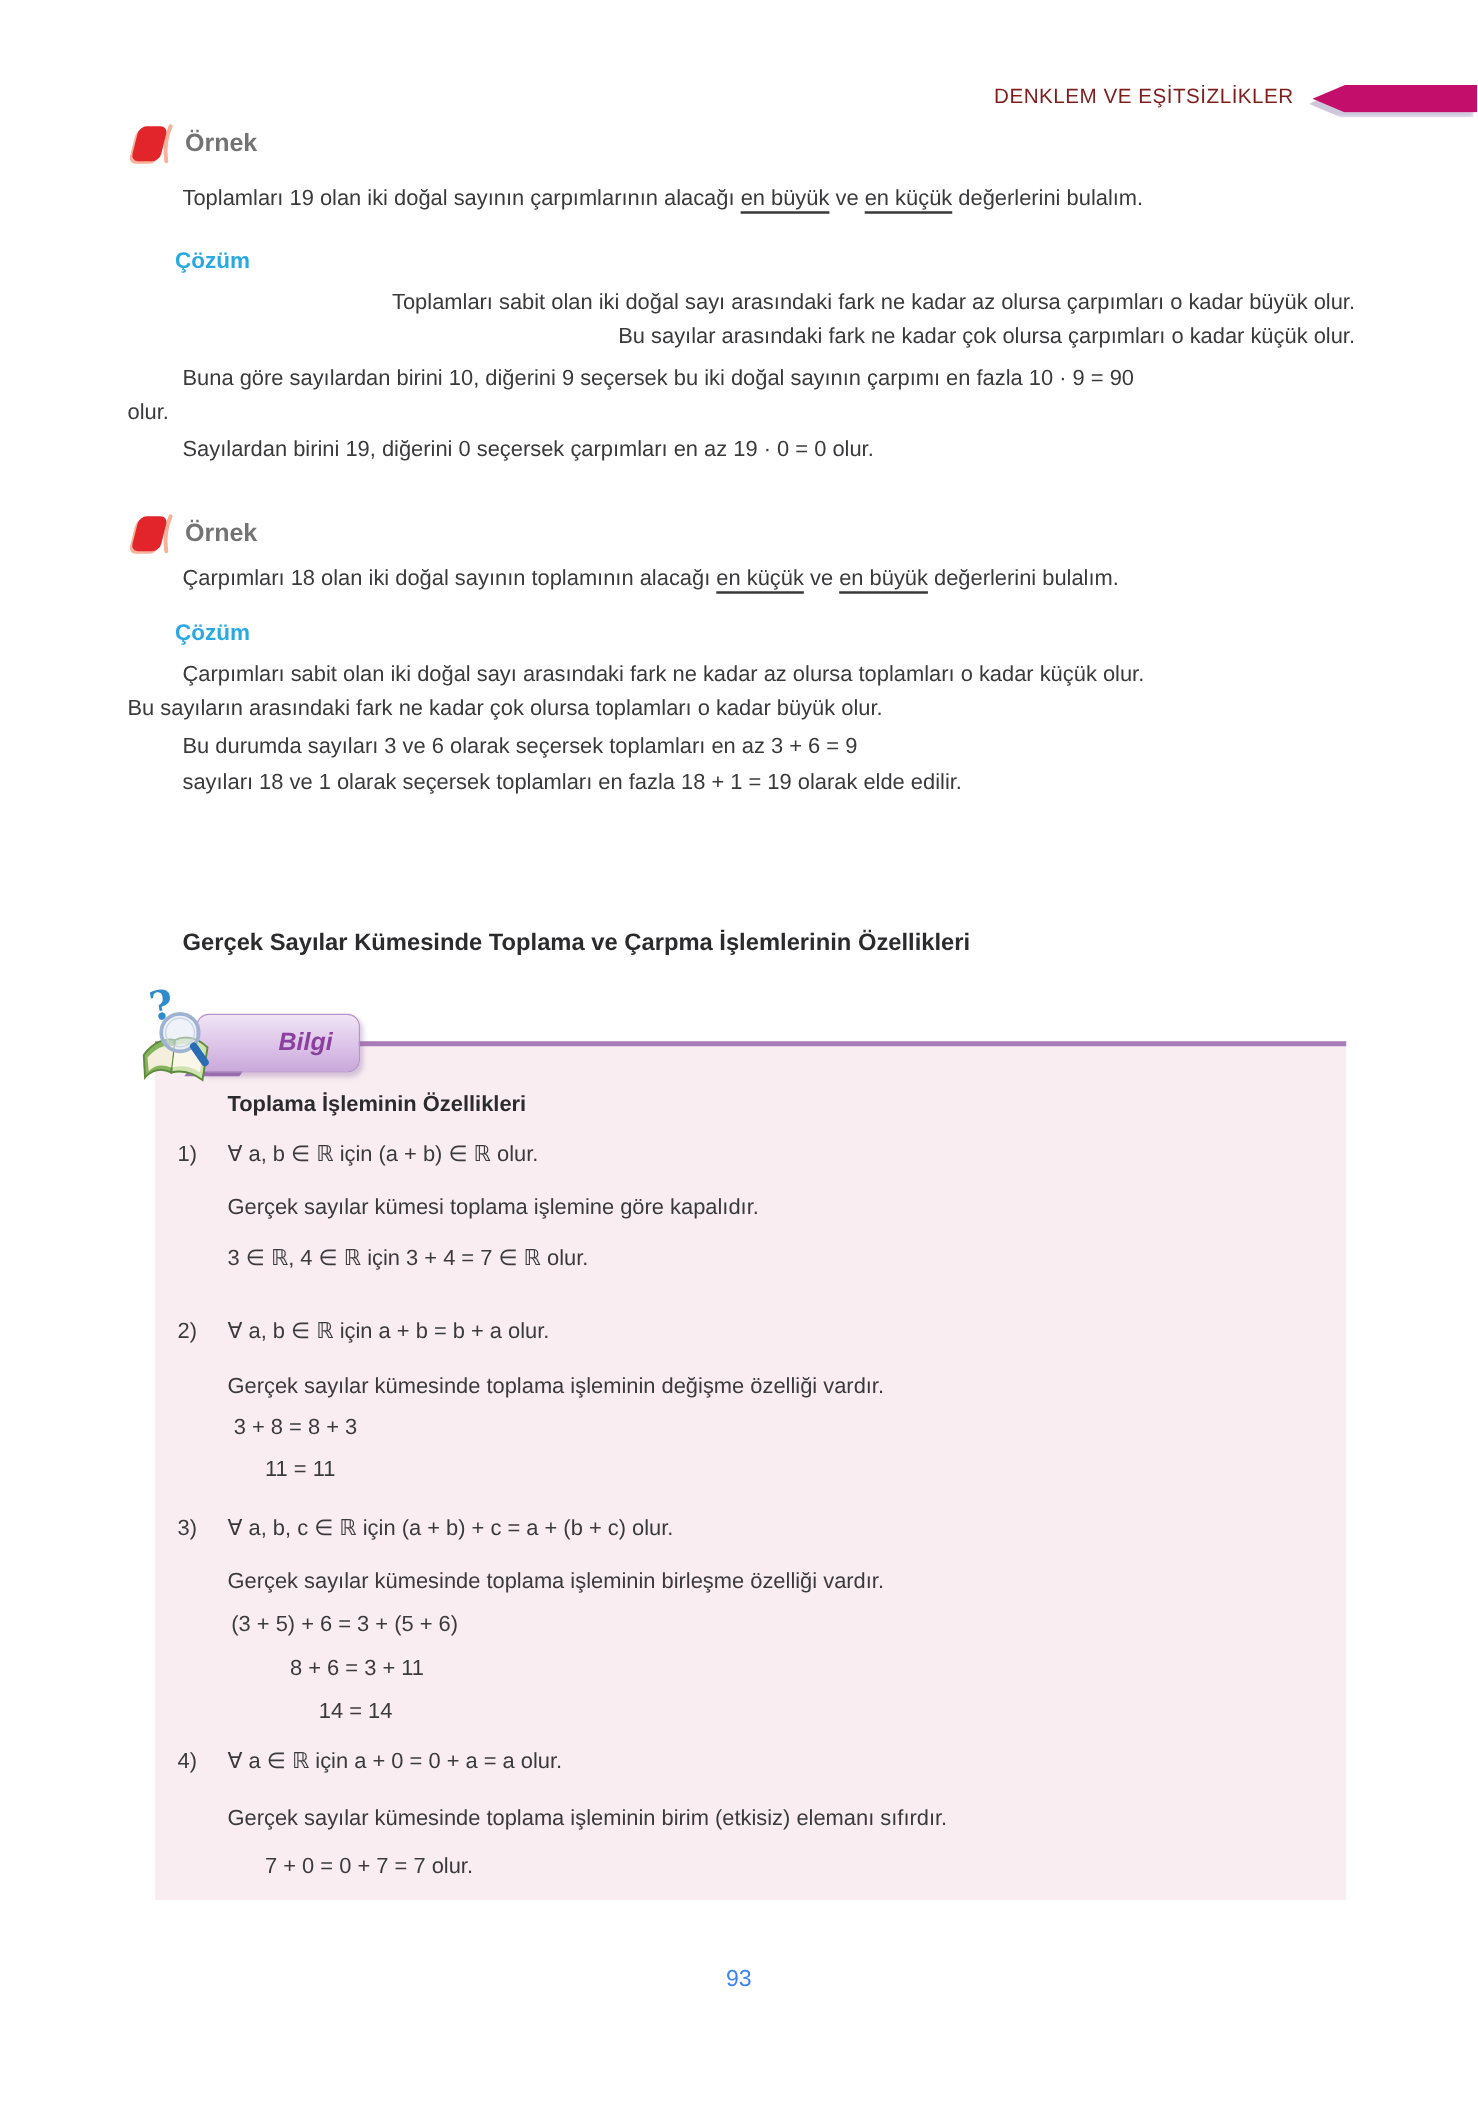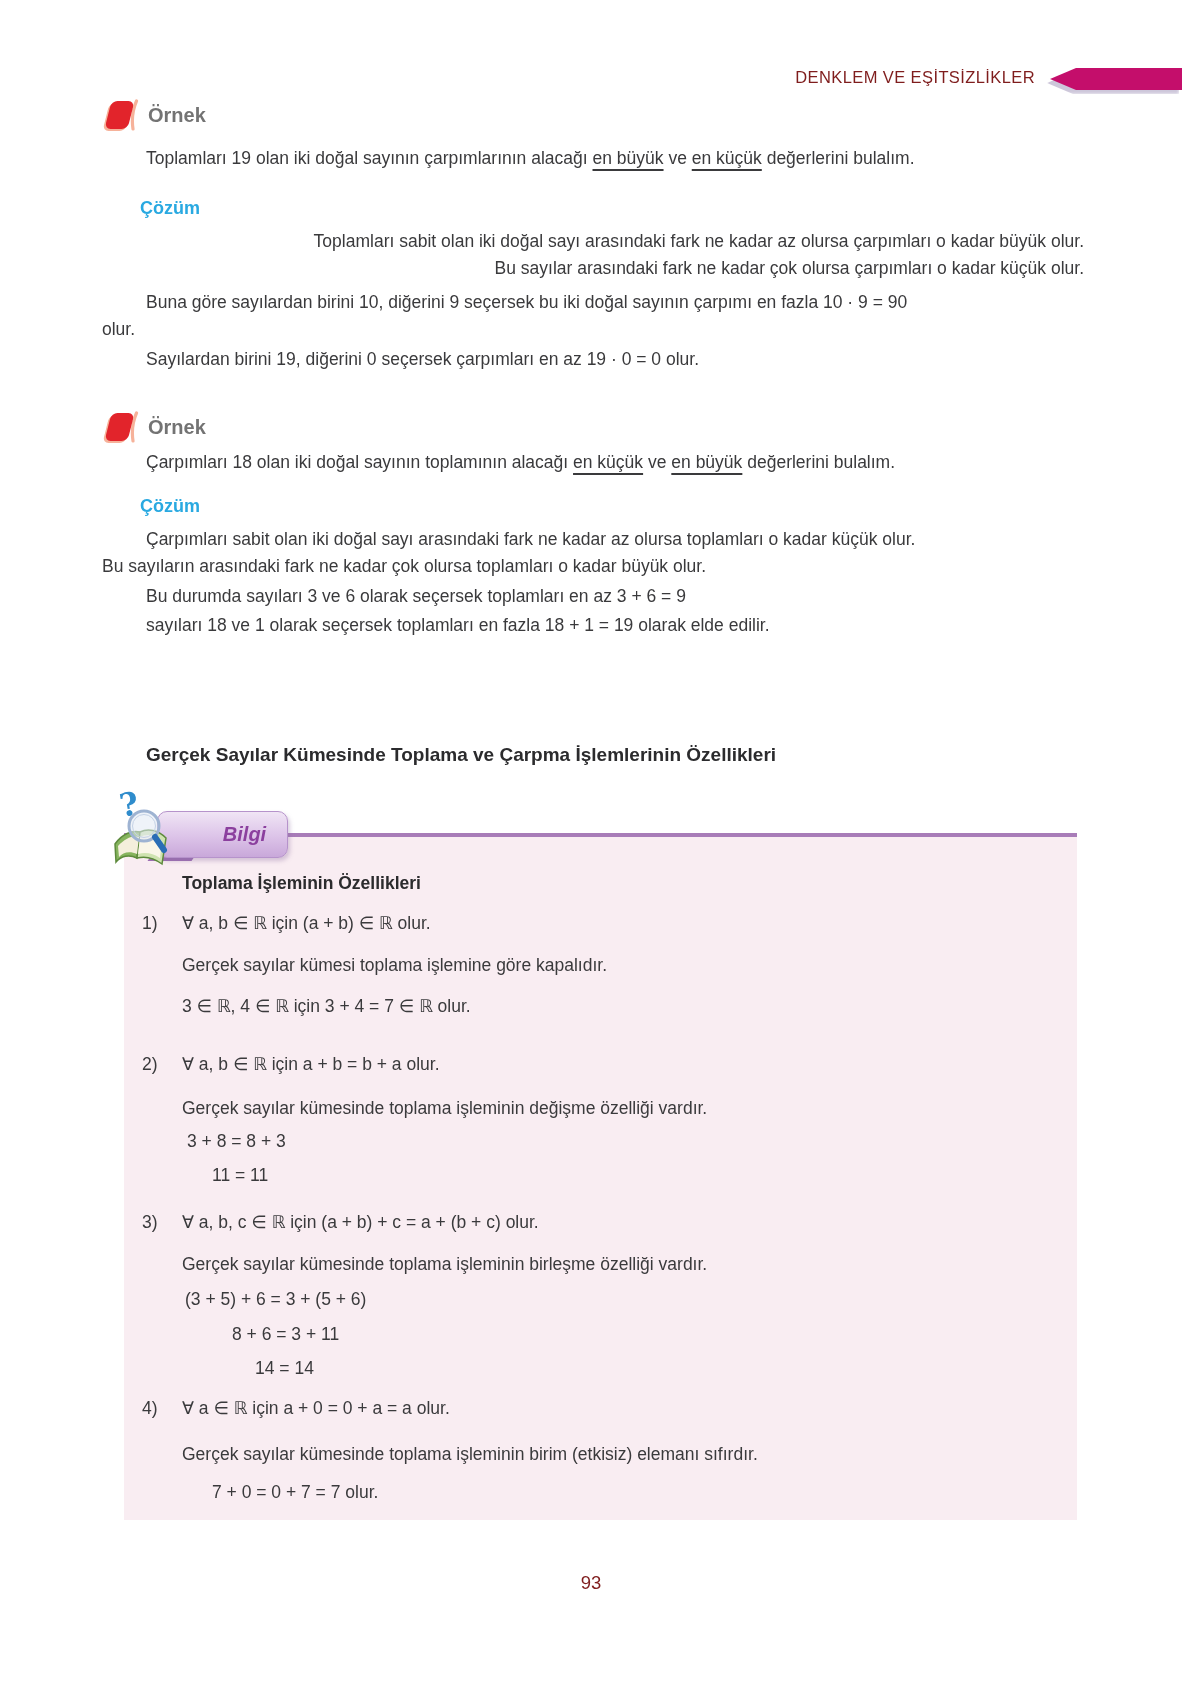--- a/index.html
+++ b/index.html
@@ -57,21 +57,21 @@
   .bilgi-tab{position:absolute;left:157px;top:811px;width:131px;height:47px;z-index:3;
        border:1px solid #b693cb;border-radius:10px;box-sizing:border-box;
        background:linear-gradient(180deg,#f0e5f5 0%,#dcc3e8 55%,#c9a8da 100%);
        box-shadow:2px 3px 4px rgba(140,110,160,.35);font-style:italic;}
   .bilgi-tab .label{display:block;text-align:center;padding-left:44px;line-height:45px;
        font-size:20px;font-weight:bold;color:#8b3f9e;}
   .bilgi-icon{position:absolute;left:112px;top:788px;z-index:4;}
 
   
   .page-number{position:absolute;top:1572px;left:0;width:100%;text-align:center;
-       font-size:18.5px;color:#7f1d1d;}
+       font-size:18.5px;color:#3b82f6;}
 </style>
 </head>
 <body>
 
 <div class="page">
 
   <span class="chapter-title">DENKLEM VE EŞİTSİZLİKLER</span>
   <div class="chapter-arrow">
     <div class="shadow"></div>
     <div class="body"></div>

